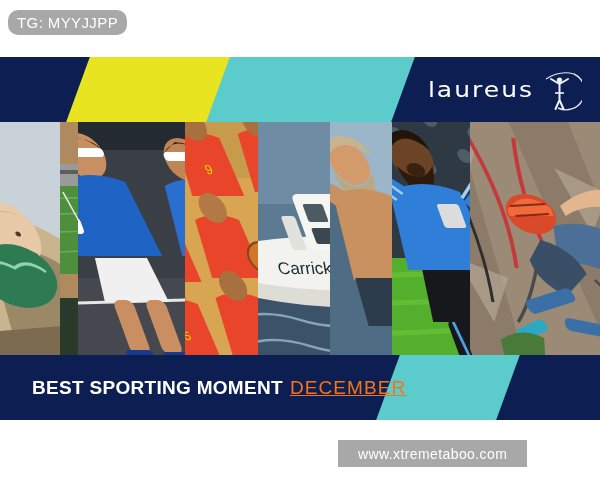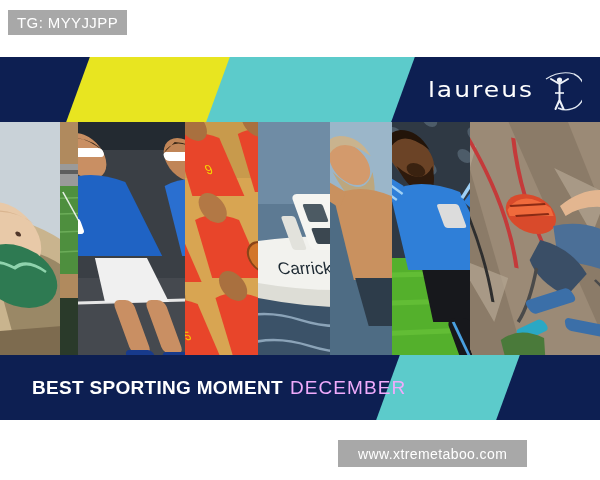--- a/index.html
+++ b/index.html
@@ -16,21 +16,21 @@
   .watermark{
     position:absolute;
     background:#a8a8a8;
     color:#ffffff;
     font-size:15px;
     letter-spacing:.4px;
     display:flex;align-items:center;
     padding:0 9px;
     white-space:nowrap;
   }
-  #wm-top{left:8px;top:10px;height:25px;}
+  #wm-top{left:8px;top:10px;height:25px;border-radius:10px;}
   #wm-bottom{left:338px;top:440px;height:27px;font-size:14px;padding:0 20px;}
 
   
   #poster{
     position:absolute;left:0;top:57px;width:600px;height:363px;
     background:#0d1f52;overflow:hidden;
   }
 
   
   #band-top{position:absolute;left:0;top:0;width:600px;height:65px;background:#0d1f52;overflow:hidden;}
@@ -52,21 +52,21 @@
   .ph{position:absolute;top:-14px;height:262px;overflow:hidden;}
   .ph > .inner{position:absolute;left:-80px;top:0;width:260px;height:262px;
     transform:skewX(20deg);}
 
   
   #band-bottom{position:absolute;left:12px;bottom:0;width:600px;height:65px;background:#0d1f52;overflow:hidden;}
   #chev-bottom{position:absolute;left:390px;top:-6px;width:120px;height:80px;background:#5ccbcb;
     transform:skewX(-20deg);transform-origin:top left;}
   #caption{position:absolute;left:20px;top:0;height:65px;display:flex;align-items:center;gap:7px;z-index:3;}
   #cap-main{color:#ffffff;font-weight:bold;font-size:19px;letter-spacing:.3px;}
-  #cap-sub{color:#f0abfc;font-weight:400;font-size:19px;letter-spacing:1.1px;}
+  #cap-sub{color:#f97316;font-weight:400;font-size:19px;letter-spacing:1.1px;text-decoration:underline;}
 </style>
 </head>
 <body>
 
 <div id="stage">
 
   <div class="watermark" id="wm-top">TG: MYYJJPP</div>
 
   <div id="poster">
 

